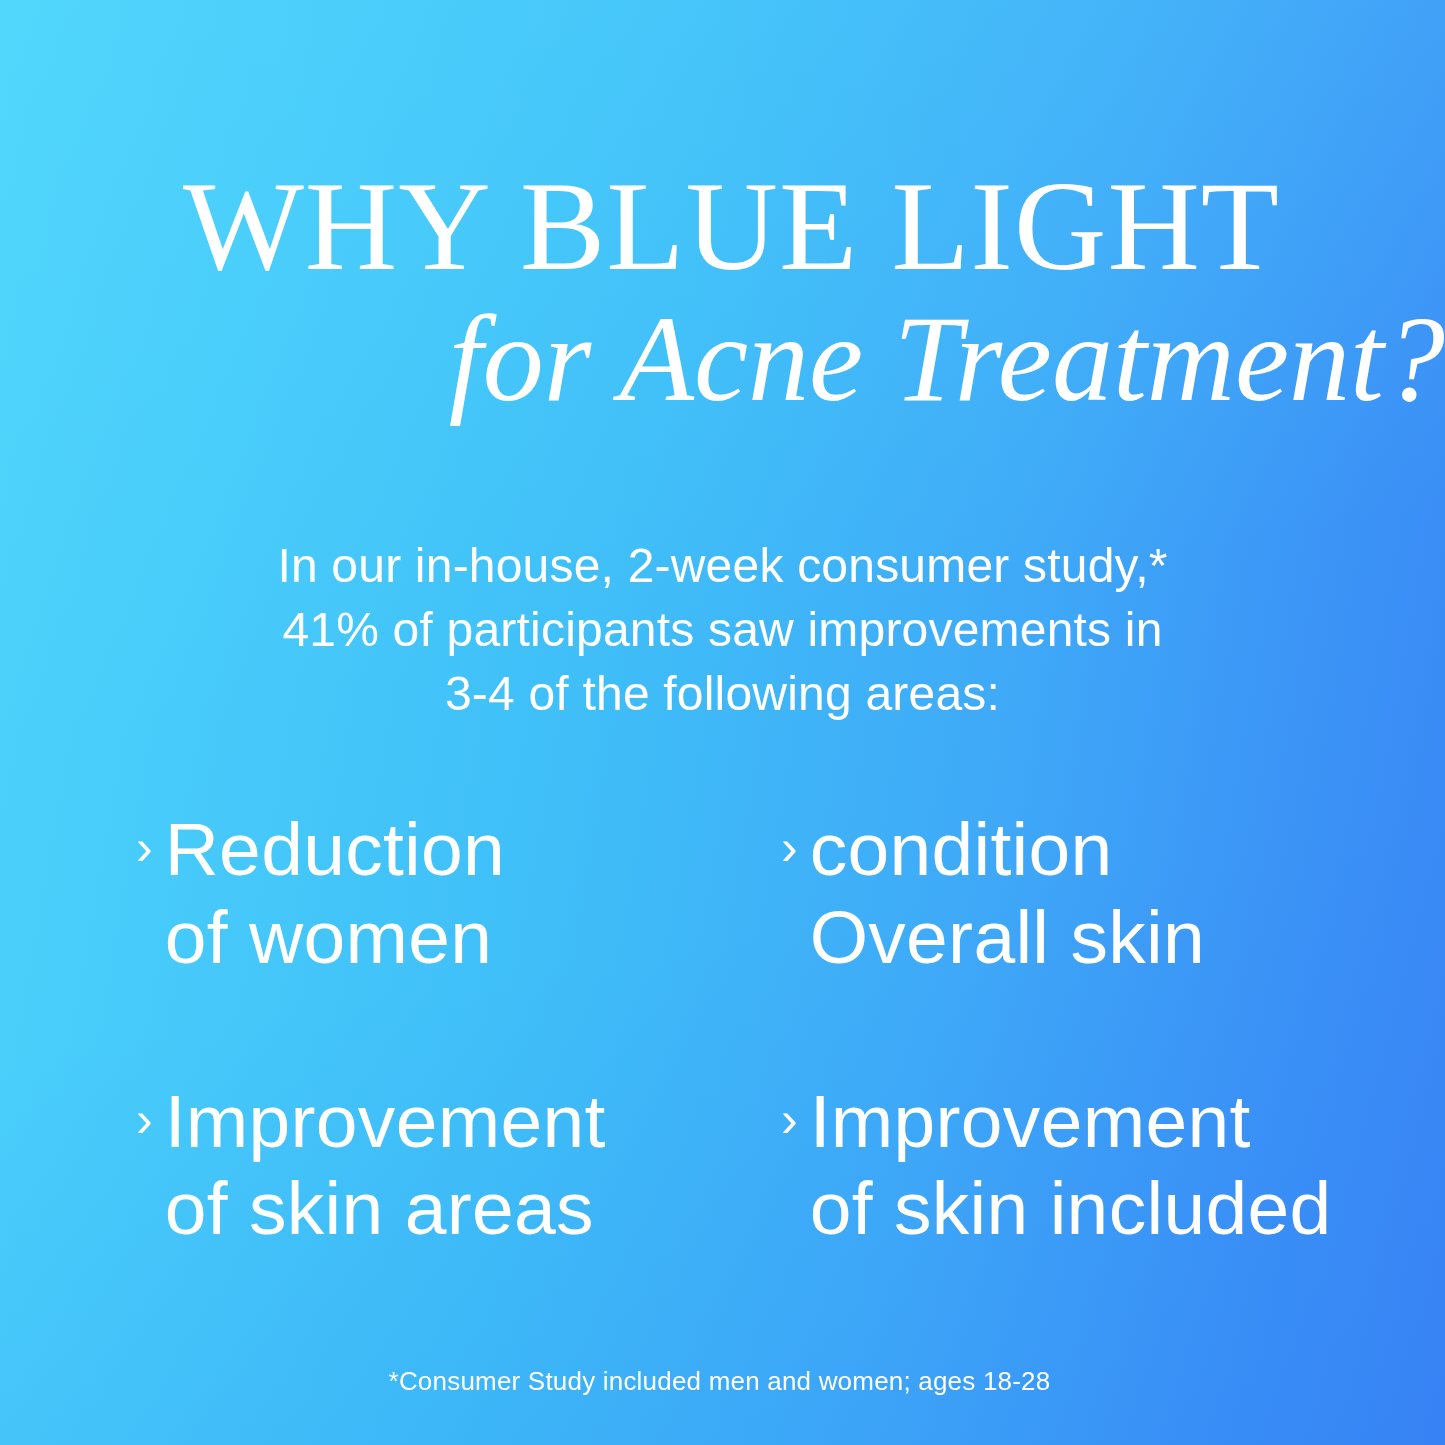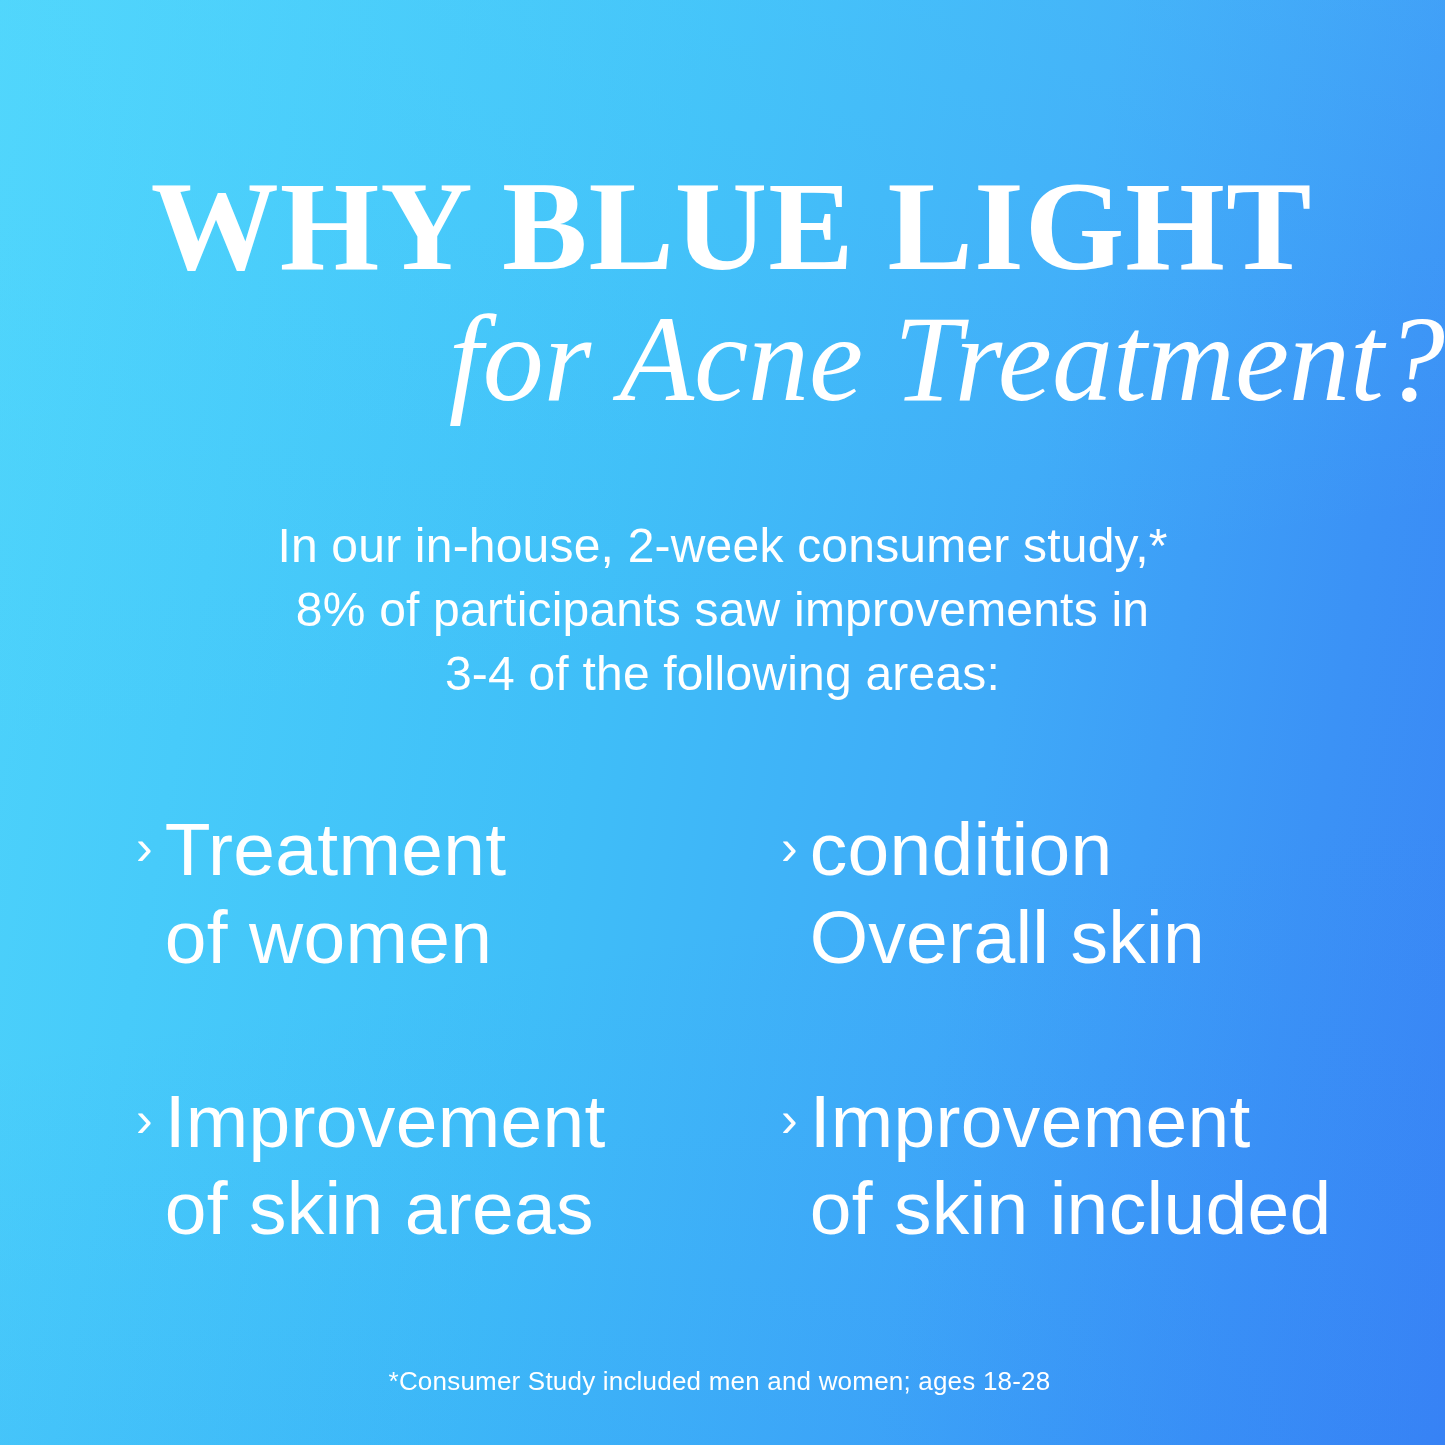--- a/index.html
+++ b/index.html
@@ -54,21 +54,21 @@
     text-align: center;
     color: #ffffff;
     font-family: "Liberation Serif", "DejaVu Serif", serif;
   }
 
   .headline-line1 {
     display: block;
     font-size: 128px;
     line-height: 1.02;
     letter-spacing: 1px;
-    font-weight: 700;
+    font-weight: 400;
     white-space: nowrap;
     padding-left: 18px;
   }
 
   .headline-line2 {
     display: block;
     font-size: 122px;
     line-height: 1.06;
     font-style: italic;
     font-weight: 400;
@@ -76,21 +76,21 @@
     margin-top: 2px;
     white-space: nowrap;
     text-align: right;
   }
 
   
   .intro {
     position: absolute;
     left: 50%;
     transform: translateX(-50%);
-    top: 466px;
+    top: 486px;
     width: 1120px;
     text-align: center;
     color: #ffffff;
     font-size: 48px;
     line-height: 1.33;
     font-weight: 300;
     letter-spacing: 0.2px;
   }
   .intro .ln { display: block; white-space: nowrap; }
 
@@ -150,30 +150,30 @@
 
 <div class="poster">
 
   <h1 class="headline">
     <span class="headline-line1">WHY BLUE LIGHT</span>
     <span class="headline-line2">for Acne Treatment?</span>
   </h1>
 
   <p class="intro">
     <span class="ln">In our in-house, 2-week consumer study,*</span>
-    <span class="ln">8% of participants saw improvements in</span>
+    <span class="ln">41% of participants saw improvements in</span>
     <span class="ln">3-4 of the following areas:</span>
   </p>
 
   <div class="benefits">
 
     <div class="benefit">
       <span class="benefit-chevron">›</span>
       <span class="benefit-text">
-        <span class="ln">Treatment</span>
+        <span class="ln">Reduction</span>
         <span class="ln">of women</span>
       </span>
     </div>
 
     <div class="benefit">
       <span class="benefit-chevron">›</span>
       <span class="benefit-text">
         <span class="ln">condition</span>
         <span class="ln">Overall skin</span>
       </span>

